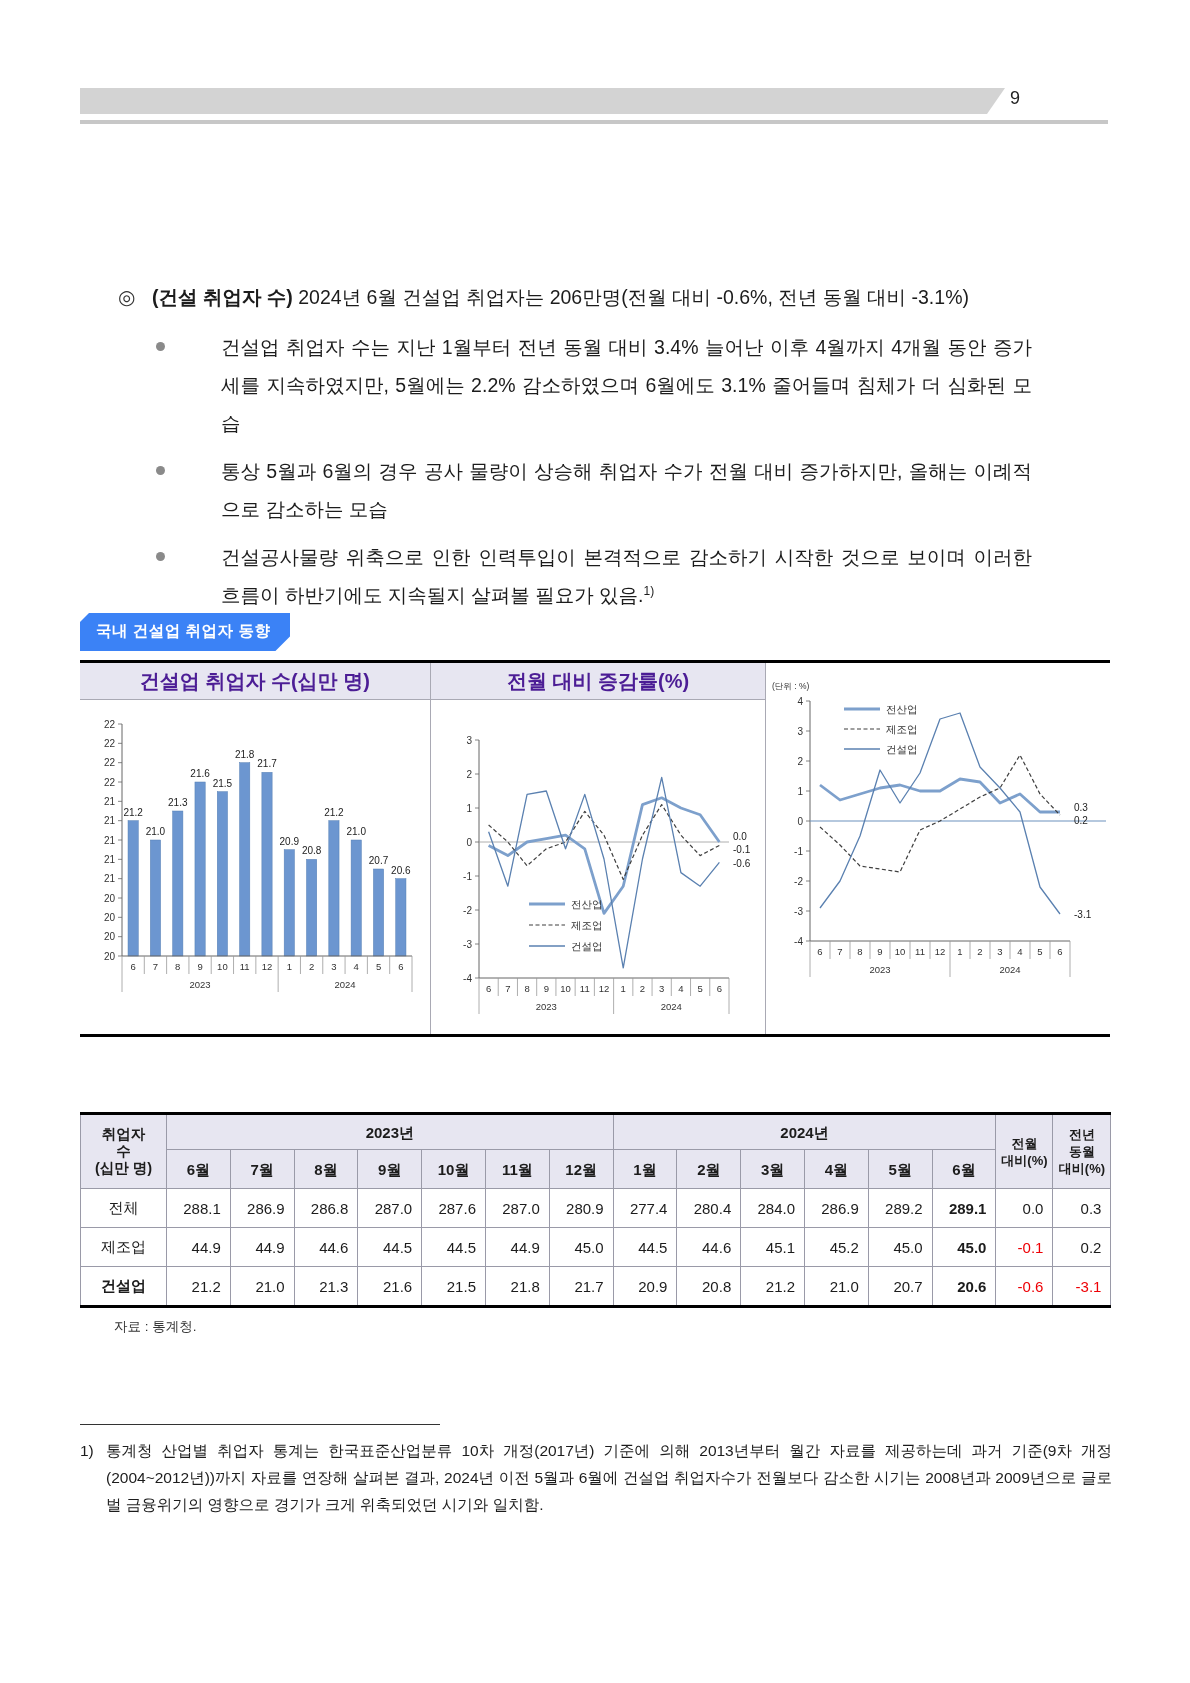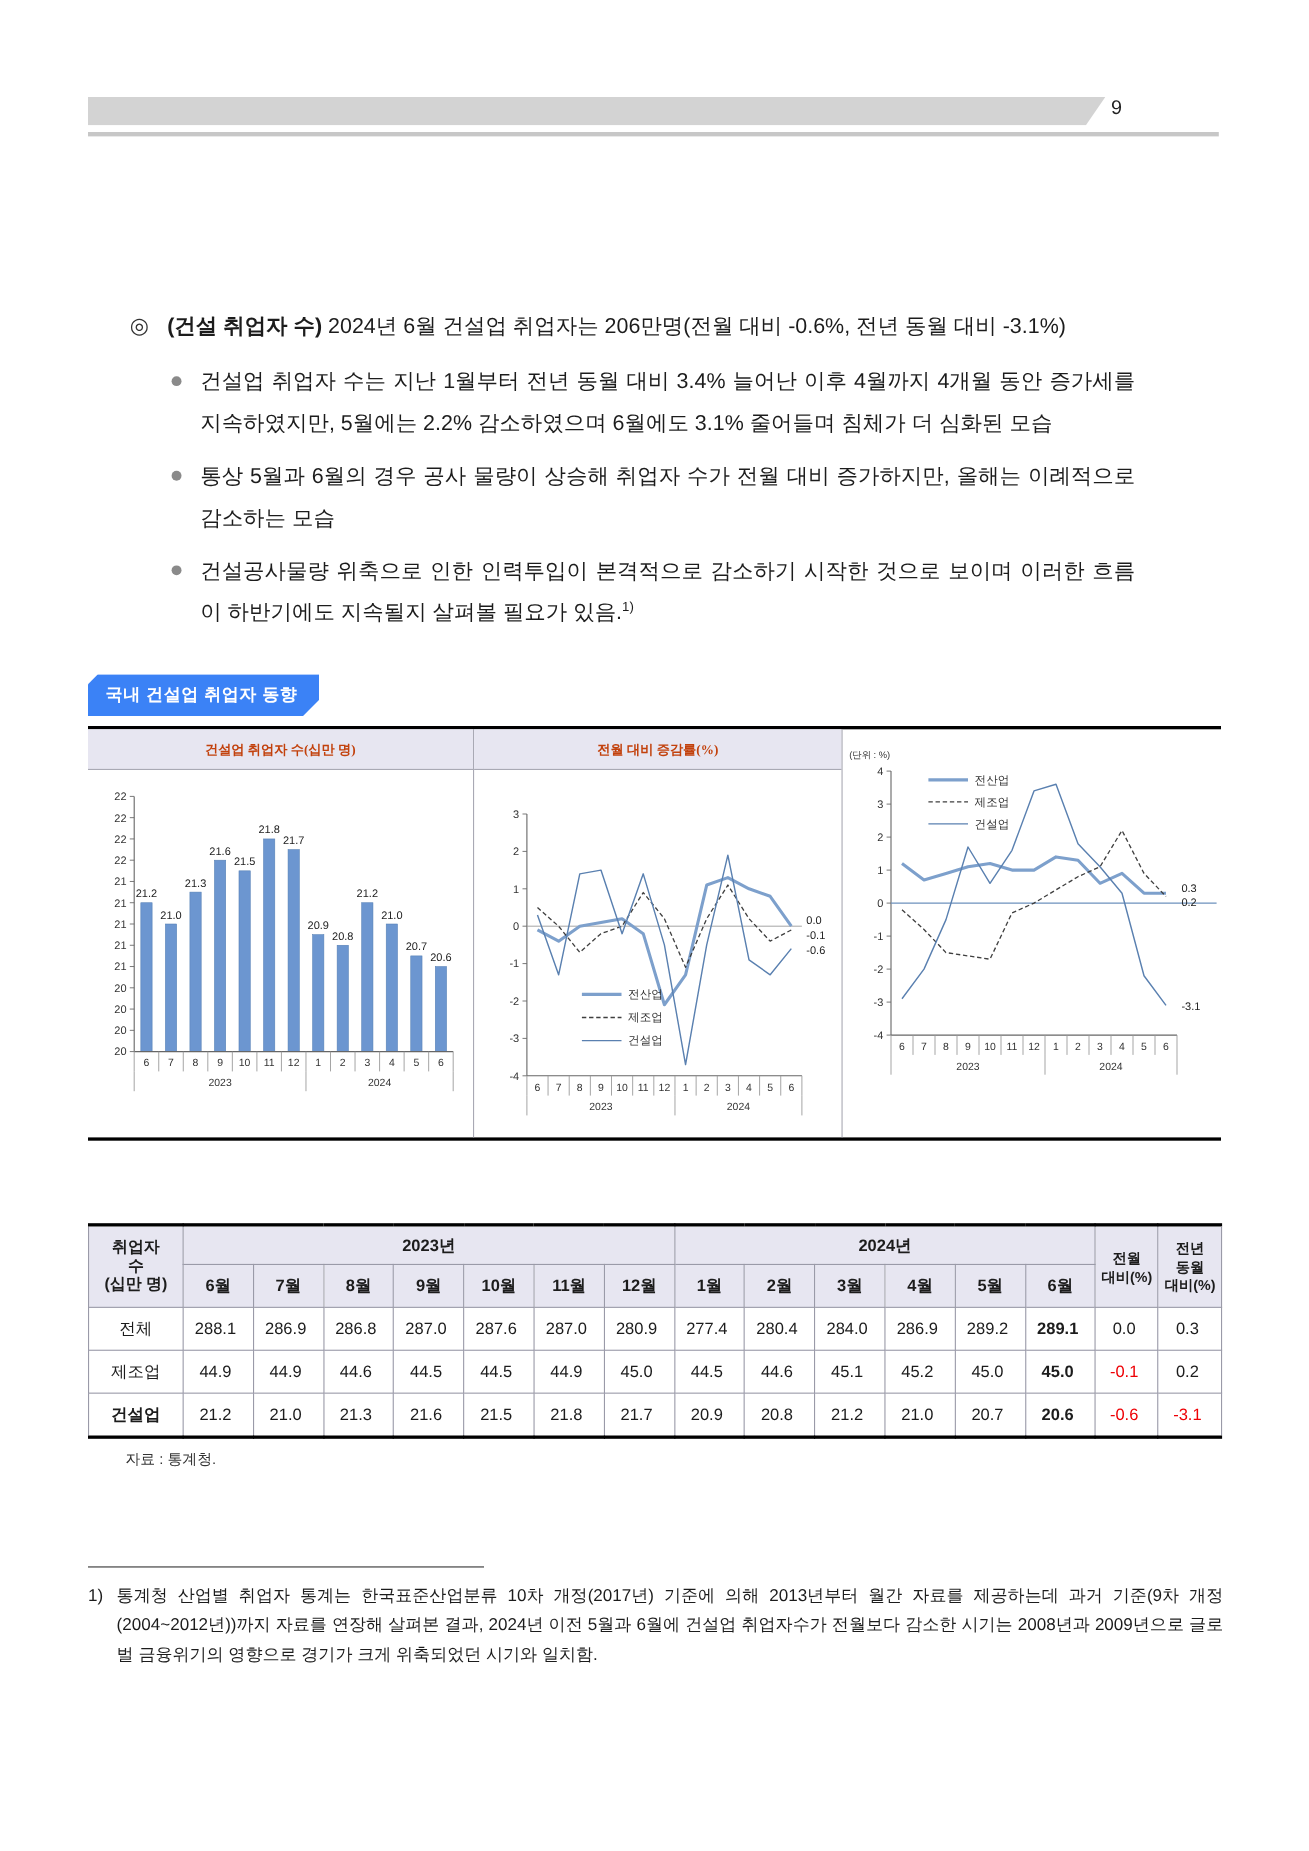--- a/index.html
+++ b/index.html
@@ -20,55 +20,55 @@
   .hatch-line{position:absolute;left:360px;top:18px;width:668px;height:1px;background:#2a3a93;}
   .hatch-side{position:absolute;left:2px;top:21px;width:16px;height:58px;transform:skewX(-22deg);}
   .sec-title{position:absolute;left:38px;top:26px;font-size:27px;font-weight:bold;color:#263a8e;letter-spacing:1px;}
 
   
   .intro{position:absolute;left:118px;top:278px;width:914px;font-size:19.5px;line-height:38px;}
   .headline{display:grid;grid-template-columns:34px 1fr;text-align:justify;}
   .headline .mark{font-size:20px;color:#333;}
   .headline b{font-weight:bold;margin-top:36px;}
   .bullets{margin-top:12px;padding-left:38px;}
-  .bullet{display:grid;grid-template-columns:26px 1fr;margin-top:10px;}
+  .bullet{display:grid;grid-template-columns:26px 1fr;margin-top:10px;gap:39px;}
   .dot{width:9px;height:9px;border-radius:50%;background:#8a8a8a;margin-top:14px;}
   .bullet p{margin:0;text-align:justify;}
   .bullet sup{font-size:12px;vertical-align:super;line-height:0;}
 
   
   .badge{position:absolute;left:80px;top:613px;background:#3b82f6;color:#fff;font-size:15.5px;
          font-weight:bold;padding:8px 20px 9px 16px;letter-spacing:0.5px;
          clip-path:polygon(9px 0,100% 0,100% calc(100% - 15px),calc(100% - 15px) 100%,0 100%,0 9px);}
 
   
   .chart-panel{position:absolute;left:80px;top:660px;width:1030px;border-top:3px solid #000;
                border-bottom:3px solid #000;display:flex;}
   .chart-col{display:flex;flex-direction:column;}
   .chart-col.c1{width:350px;}
   .chart-col.c2{width:335px;border-left:1px solid #a9a9b4;}
   .chart-col.c3{width:344px;border-left:1px solid #a9a9b4;}
   .chart-head{height:36px;background:#e7e6f1;border-bottom:1px solid #a9a9b4;display:flex;
-              align-items:center;justify-content:center;font-size:12px;font-weight:bold;color:#c2410c;font-family:Liberation Serif, serif;}
+              align-items:center;justify-content:center;font-size:20px;font-weight:bold;color:#4c1d95;}
   .chart-body{height:334px;position:relative;}
   .chart-body svg{position:absolute;}
   .svg1{left:6px;top:10px;}
   .svg2{left:2px;top:26px;}
   .svg3{left:2px;top:4px;}
 
   
   .data-table{border-collapse:collapse;table-layout:fixed;width:1030px;position:absolute;left:80px;top:1112px;
               border-top:3px solid #000;border-bottom:3px solid #000;font-size:15px;border-radius:28px;}
   .data-table th,.data-table td{border:1px solid #9a9aa8;text-align:center;vertical-align:middle;
               padding:0 4px;height:38px;overflow:hidden;}
   .data-table thead th{background:#e7e6f1;font-weight:bold;white-space:pre-line;line-height:17px;}
   .data-table thead tr:first-child th{height:34px;}
   .data-table th.corner{font-size:14.5px;}
   .data-table th.small-h{font-size:13px;}
-  .data-table td.num{padding-right:9px;}
+  .data-table td.num{text-align:right;padding-right:9px;}
   .data-table td.rowlabel{text-align:center;}
   .data-table .b{font-weight:bold;}
   .data-table .neg{color:#ee0005;}
 
   .source-note{position:absolute;left:80px;top:1318px;font-size:13.5px;color:#333;margin-left:34px;}
 
   
   .fn-rule{position:absolute;left:80px;top:1424px;width:360px;height:1px;background:#333;}
   .footnote{position:absolute;left:80px;top:1437px;width:1032px;font-size:15.5px;line-height:27px;
             display:grid;grid-template-columns:26px 1fr;}

